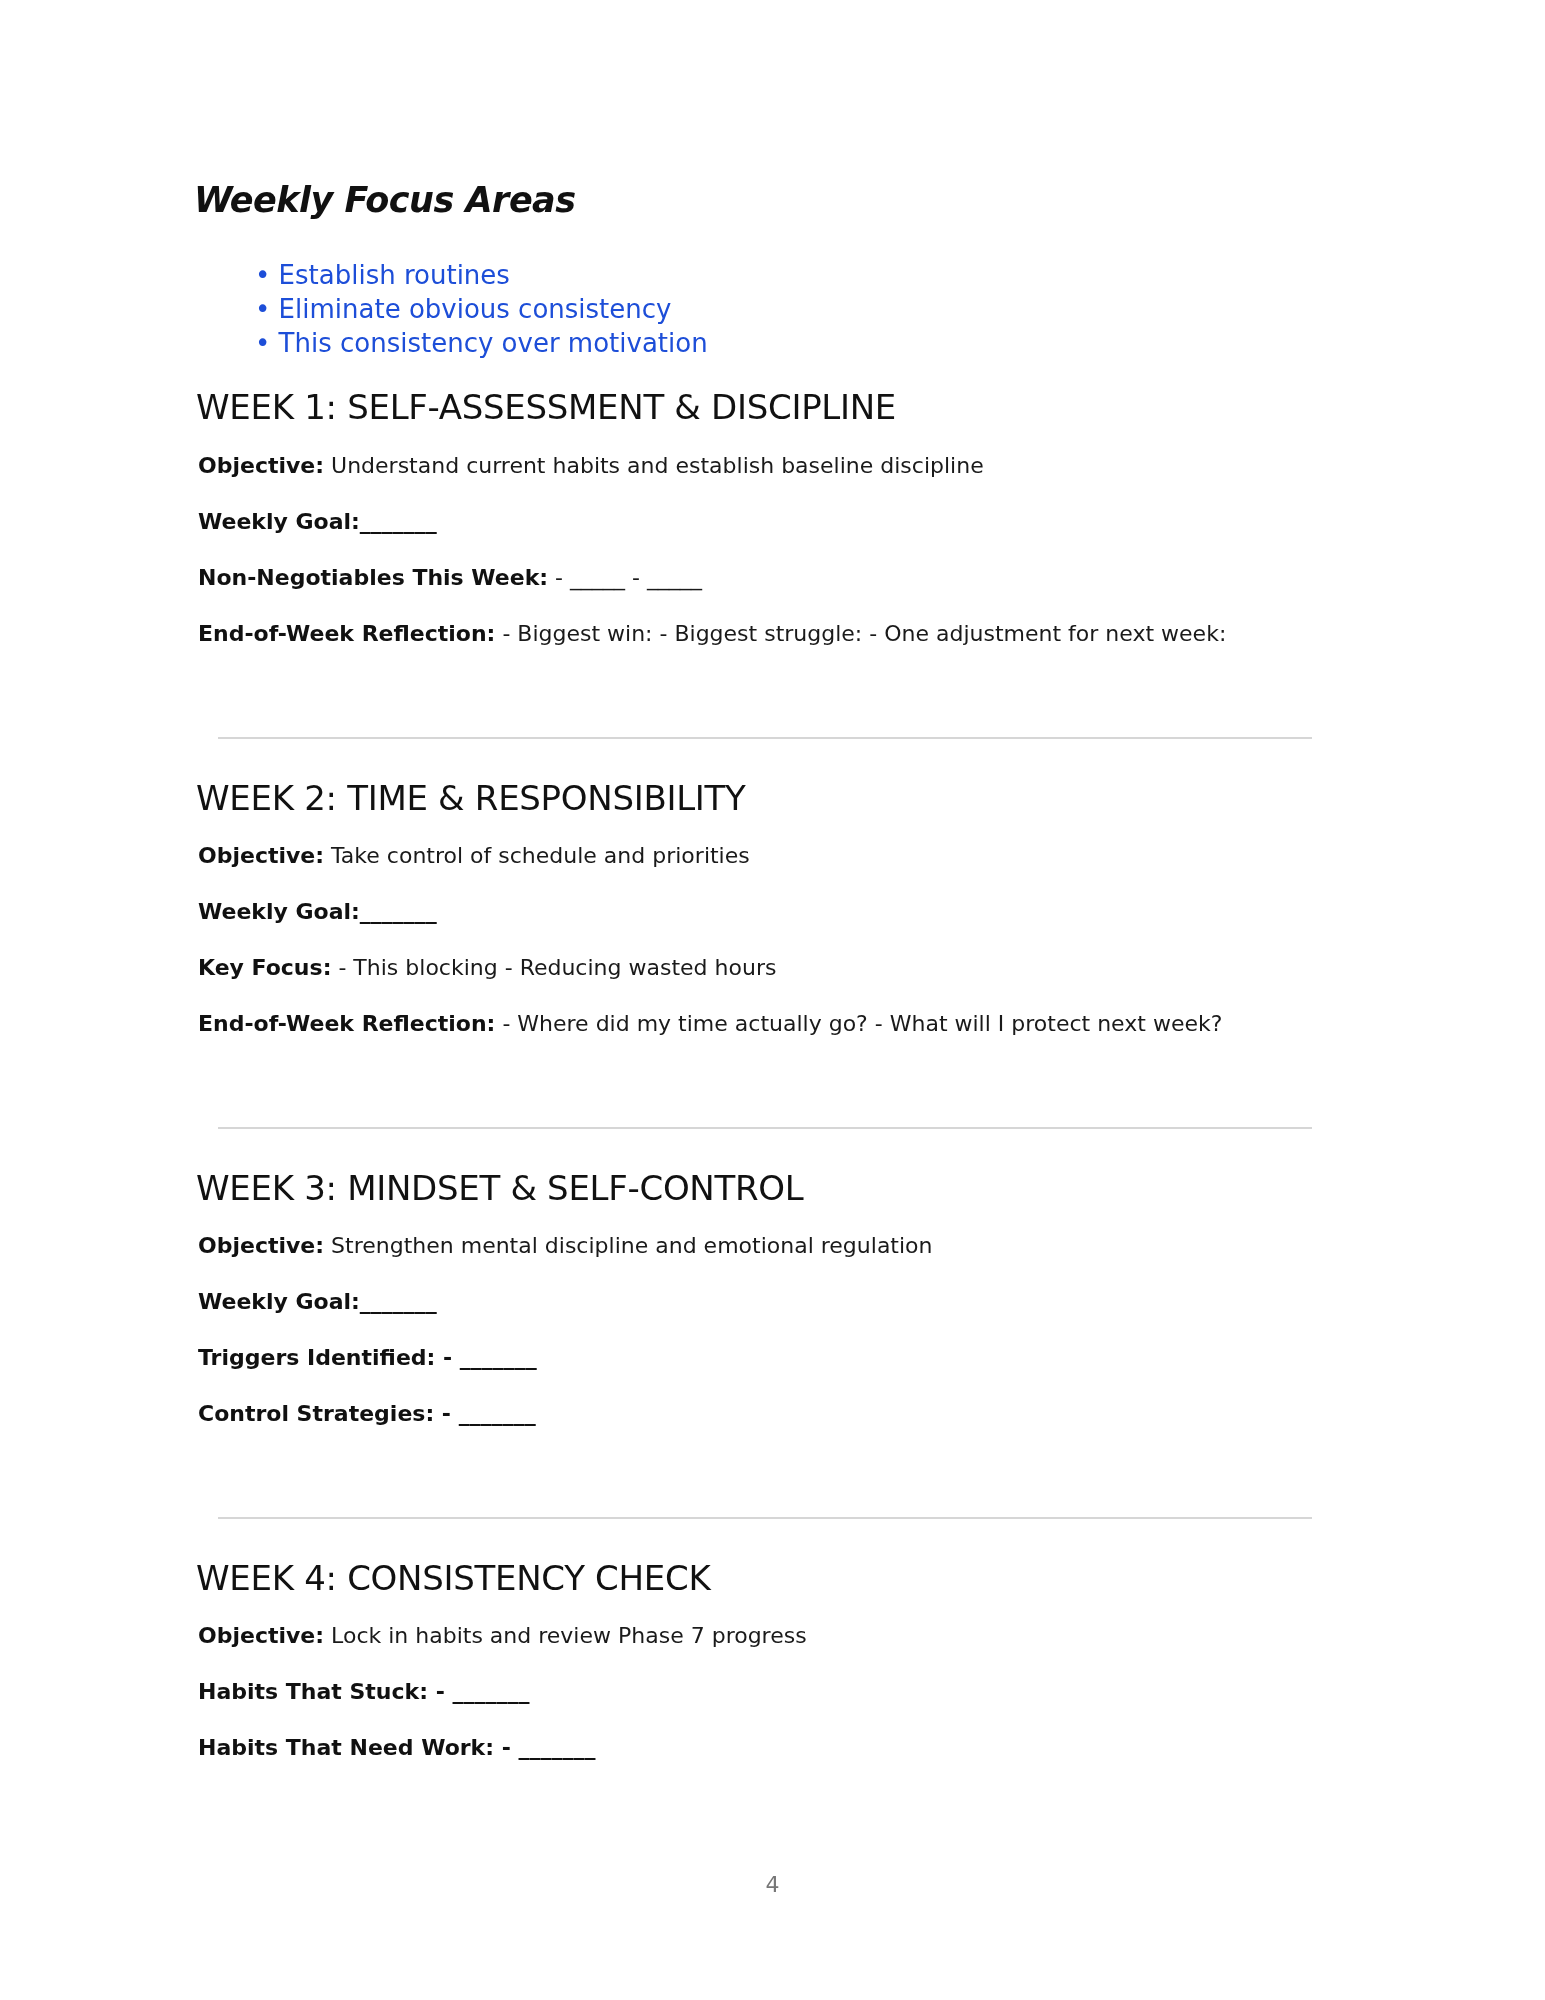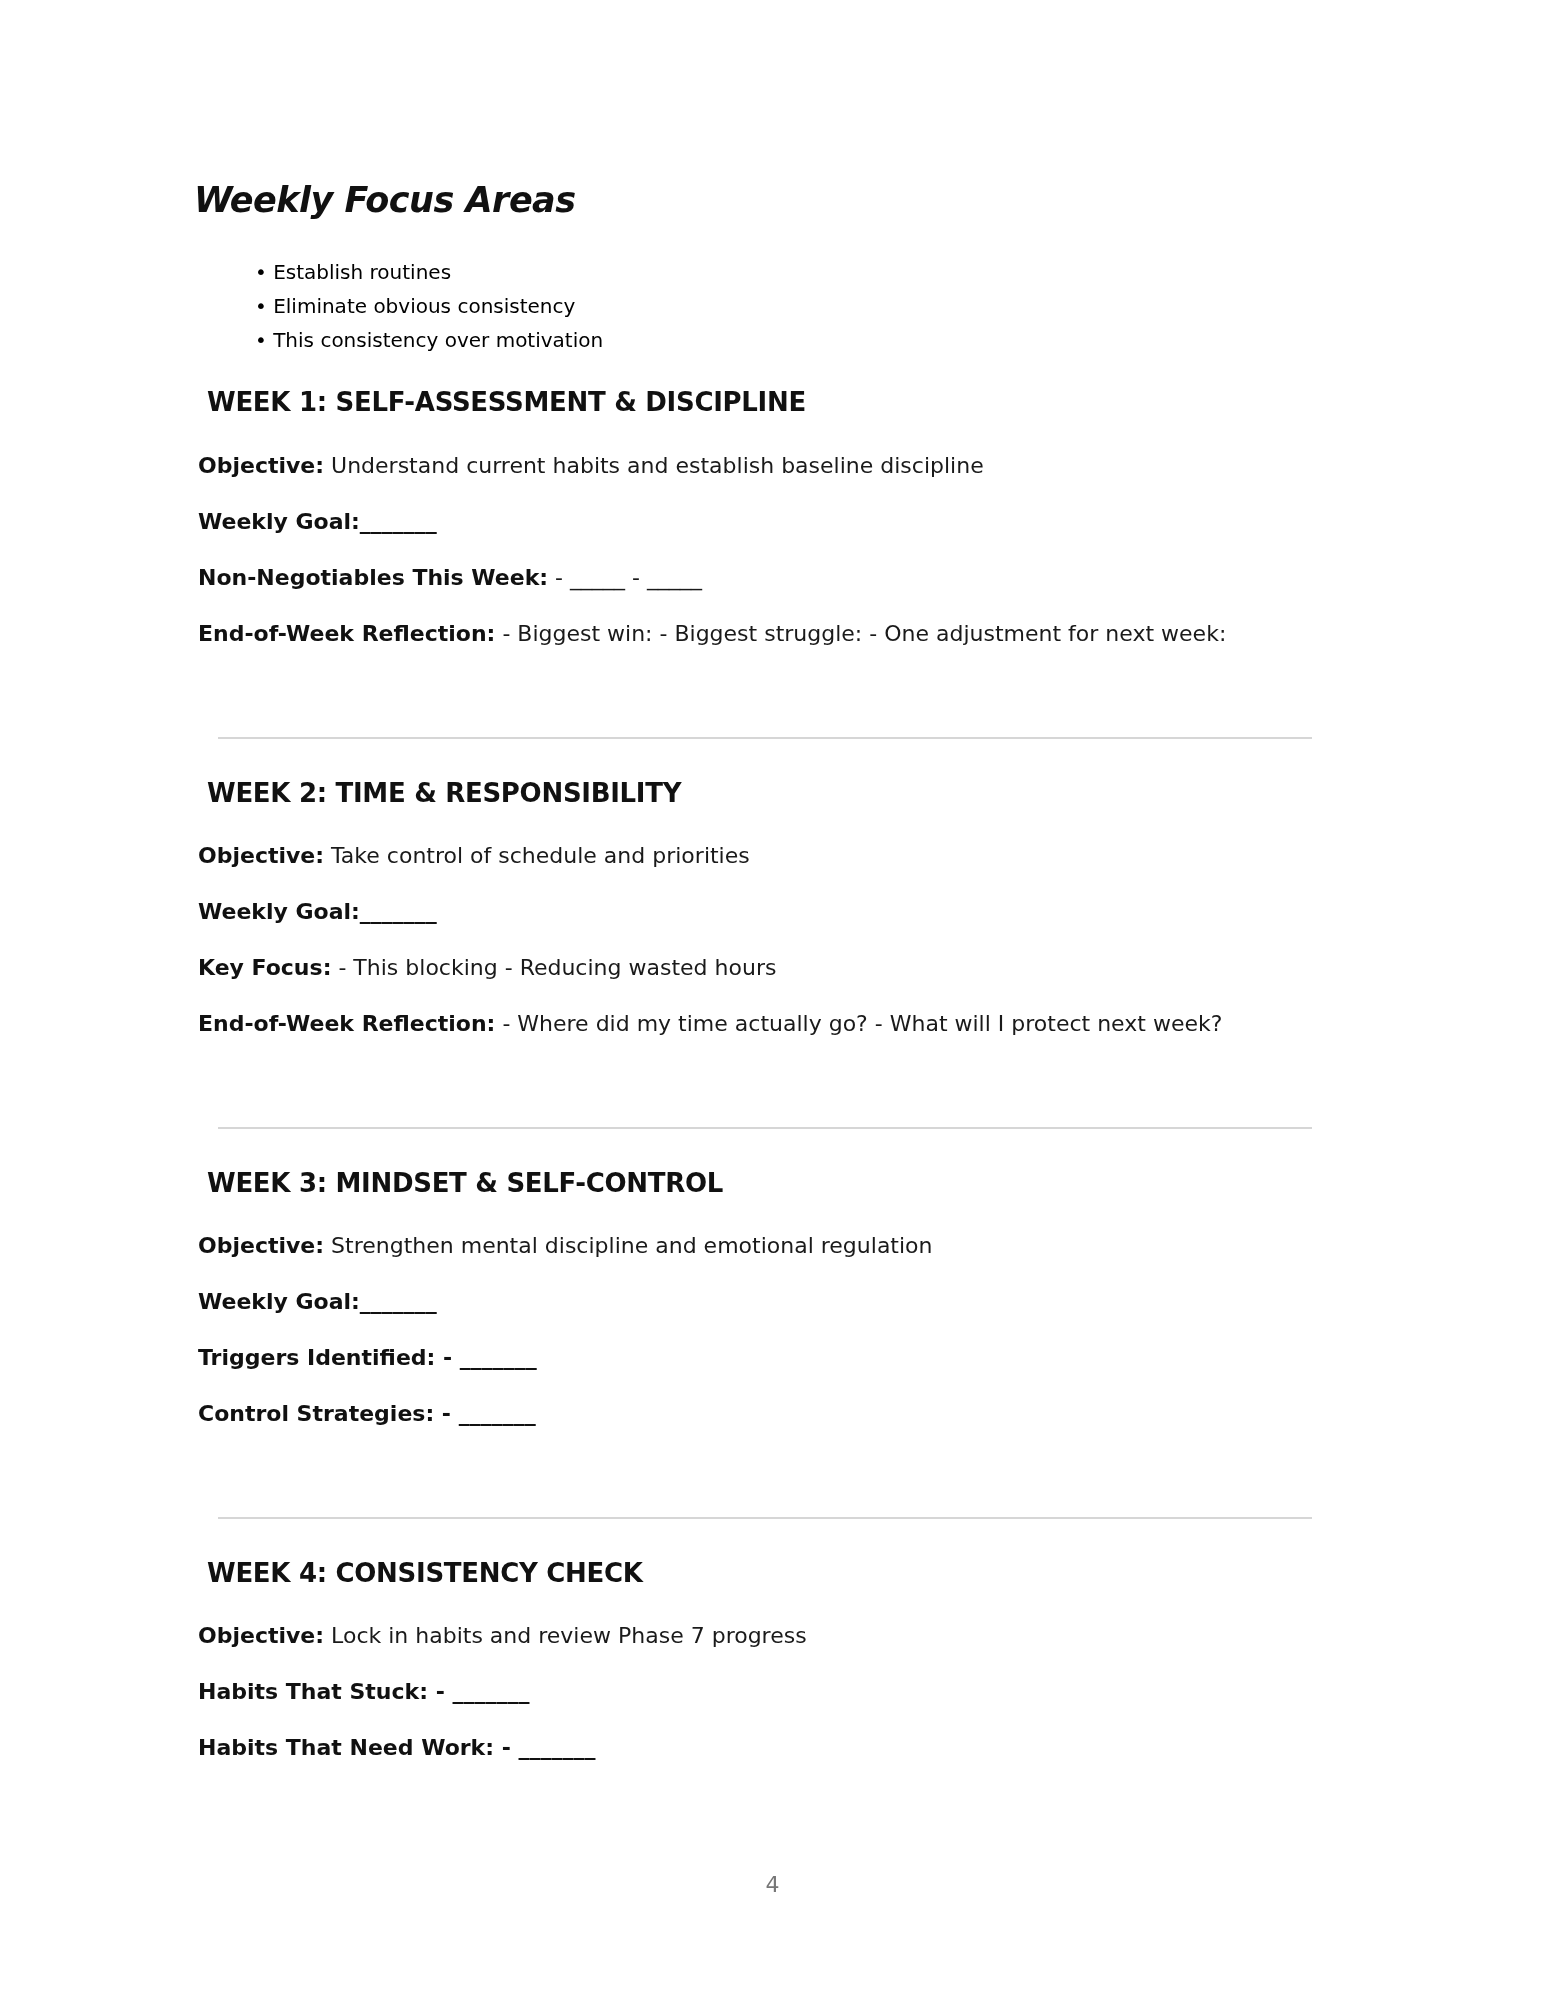--- a/index.html
+++ b/index.html
@@ -1,21 +1,21 @@
 <!DOCTYPE html>
 <html><head>
 <meta charset="utf-8">
 <style>
   html, body { margin:0; padding:0; background:#ffffff; }
   body { width:1545px; height:2000px; position:relative; overflow:hidden;
          font-family:"DejaVu Sans", sans-serif; color:#111; }
   .abs { position:absolute; white-space:nowrap; }
   .title { left:194px; top:180px; font-size:35px; font-weight:bold; letter-spacing:-0.5px;font-style:italic; }
-  .bullet { left:255px; font-size:20px; color:#000000; }
-  .wk { left:207px; font-size:26px; font-weight:bold; letter-spacing:-0.3px; }
+  .bullet { left:255px; font-size:26px; color:#1d4ed8; }
+  .wk { left:196px; font-size:34px; font-weight:normal; letter-spacing:-0.3px; }
   .line { left:198px; font-size:22px; color:#1a1a1a; }
   .line b { font-weight:bold; color:#111; }
   .divider { position:absolute; left:218px; width:1094px; height:0; border-top:2px solid #d6d6d6; }
   .pagenum { position:absolute; left:0; width:1545px; text-align:center; top:1872px; font-size:22px; color:#777; }
 </style>
 </head>
 <body>
 
 <div class="abs title">Weekly Focus Areas</div>
 

